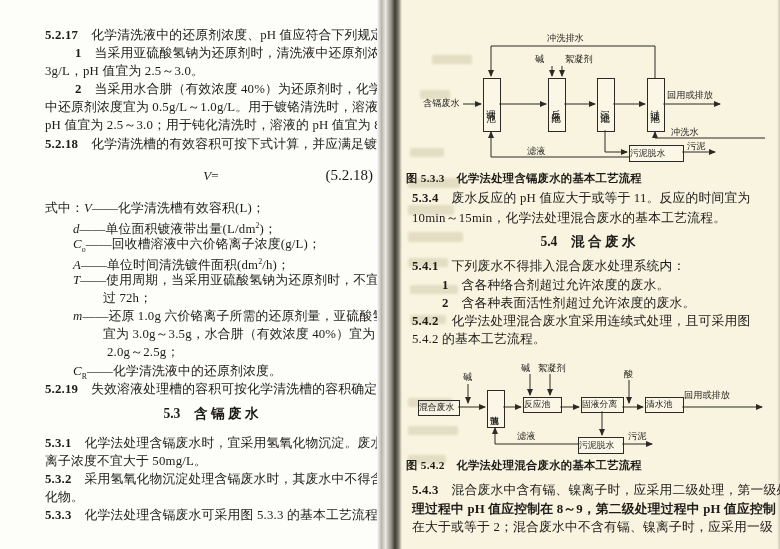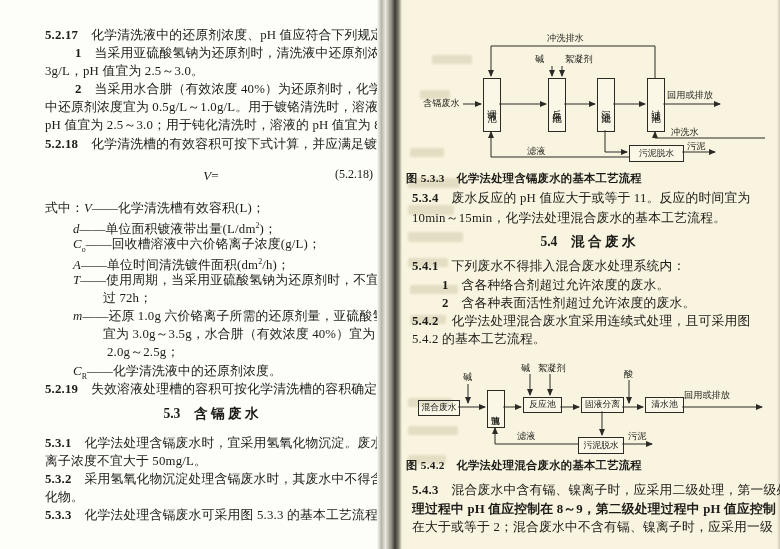--- a/index.html
+++ b/index.html
@@ -28,31 +28,31 @@
   .ind-c2{padding-left:62px;}
   .sg-b{font-weight:bold;}
   .sg-i{font-style:italic;}
   sub,sup{font-size:.62em;letter-spacing:0;}
   .heading{height:20px;margin:6px 0 10px 0;text-align:center;font-size:13.6px;font-weight:bold;line-height:20px;}
   
   .formula-row{position:relative;height:46px;display:flex;align-items:center;justify-content:center;font-size:13px;}
   .frac{display:inline-flex;flex-direction:column;align-items:center;margin-left:4px;line-height:1.15;}
   .frac .num{border-bottom:1px solid #1c1b18;padding:0 3px 1px 3px;}
   .frac .den{padding-top:1px;}
-  .eq-no{position:absolute;right:4px;top:14px;font-size:12px;font-family:Liberation Serif, serif;}
+  .eq-no{position:absolute;right:4px;top:14px;font-size:15px;font-family:Liberation Serif, serif;}
   
   .rline{position:absolute;left:10px;width:362px;font-size:12.8px;line-height:17px;letter-spacing:.2px;white-space:nowrap;}
   .rcaption{position:absolute;left:4px;width:352px;text-align:left;font-size:11.3px;font-weight:bold;letter-spacing:.3px;}
   .rheading{position:absolute;left:10px;width:352px;text-align:center;font-size:13.6px;font-weight:bold;}
   
   .diagram{position:absolute;}
   .diagram svg{position:absolute;left:0;top:0;}
   .pbox{
     position:absolute;border:1px solid #2b2a26;background:rgba(255,255,255,.25);
-    display:flex;align-items:center;justify-content:center;
+    display:flex;align-items:center;justify-content:flex-start;
     font-size:9.5px;color:#1c1b18;letter-spacing:0;
   }
   .pbox .vtxt{writing-mode:vertical-rl;text-orientation:upright;letter-spacing:2px;line-height:14px;}
   .dlabel{position:absolute;font-size:9.2px;line-height:10px;white-space:nowrap;color:#1c1b18;}
   
   .ghost{position:absolute;background:rgba(150,140,95,.22);filter:blur(1.1px);border-radius:2px;}
 </style>
 </head>
 <body>
 

